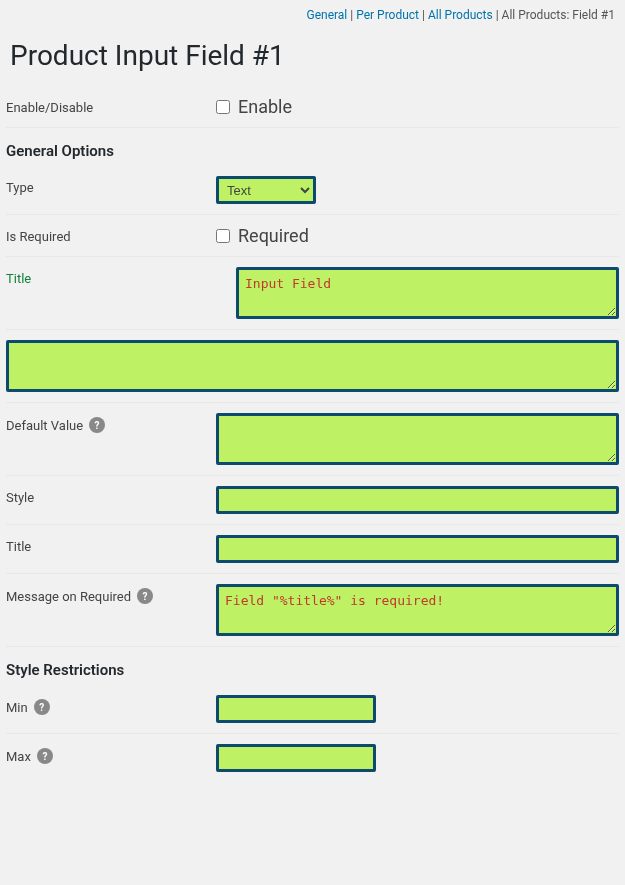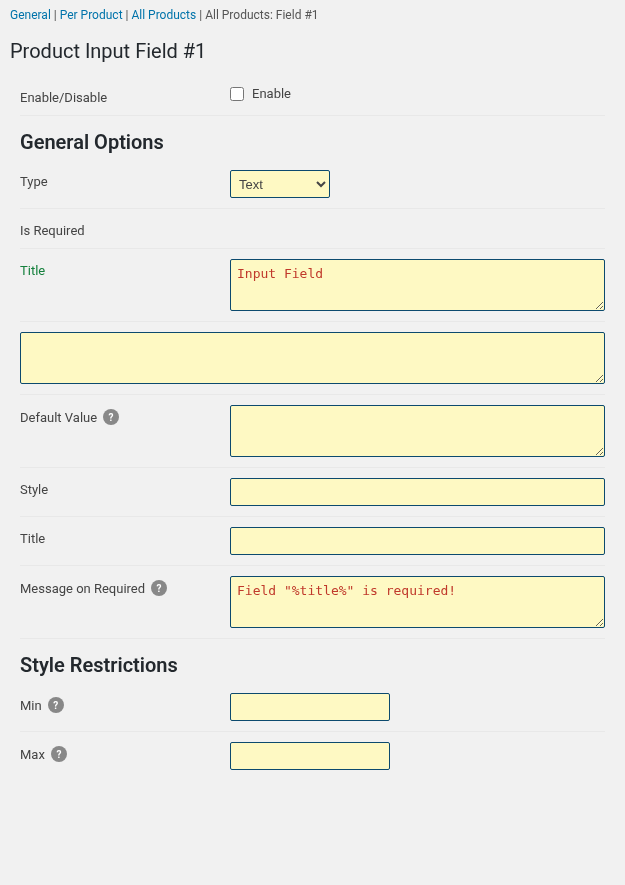--- a/index.html
+++ b/index.html
@@ -9,35 +9,36 @@
       background: #f1f1f1;
       color: #444;
       width: 625px;
       min-height: 885px;
     }
     .breadcrumb {
       padding: 8px 10px;
       font-size: 12px;
       color: #555;
       background: #f1f1f1;
+      text-align: right;
     }
     .breadcrumb a {
       color: #0073aa;
       text-decoration: none;
     }
     .breadcrumb span { color: #555; }
     .page-title {
-      font-size: 20px;
+      font-size: 28px;
       font-weight: 400;
       color: #23282d;
       padding: 8px 10px 12px 10px;
       line-height: 1.3;
     }
     .form-container {
-      padding: 0 20px;
+      padding: 0 6px;
     }
     .section-row {
       display: flex;
       align-items: flex-start;
       padding: 10px 0;
       border-bottom: 1px solid #e8e8e8;
     }
     .section-row:last-child { border-bottom: none; }
     .label-col {
       width: 210px;
@@ -49,31 +50,31 @@
       align-items: center;
       gap: 6px;
     }
     .input-col {
       flex: 1;
       display: flex;
       align-items: center;
       gap: 8px;
     }
     .section-heading {
-      font-size: 20px;
+      font-size: 15px;
       font-weight: 600;
       color: #23282d;
       padding: 14px 0 6px 0;
     }
     input[type="text"],
     input[type="number"],
     textarea,
     select {
-      border: 1px solid #0c4a6e;
-      background: #fef9c3;
+      border: 3px solid #0c4a6e;
+      background: #bef264;
       font-size: 13px;
       color: #444;
       border-radius: 2px;
     }
     input[type="text"],
     input[type="number"] {
       height: 28px;
       padding: 0 6px;
       width: 100%;
     }
@@ -88,40 +89,41 @@
       padding: 0 4px;
       width: 100px;
       appearance: auto;
     }
     input[type="checkbox"] {
       width: 14px;
       height: 14px;
       margin: 0;
     }
     .checkbox-label {
-      font-size: 13px;
+      font-size: 18px;
       color: #444;
     }
     .help-icon {
       display: inline-flex;
       align-items: center;
       justify-content: center;
       width: 16px;
       height: 16px;
       border-radius: 50%;
       background: #888;
       color: #fff;
       font-size: 10px;
       font-weight: bold;
       cursor: pointer;
       flex-shrink: 0;
     }
     textarea.title-input {
       color: #c0392b;
       min-height: 52px;
+      margin-left: 20px;
     }
     textarea.message-input {
       color: #c0392b;
       min-height: 52px;
     }
   </style>
 </head>
 <body>
 
 <div class="breadcrumb">
@@ -163,20 +165,24 @@
         <option>Radio</option>
         <option>Date</option>
       </select>
     </div>
   </div>
 
   <div class="section-row">
     <div class="label-col">
       <span>Is Required</span>
     </div>
+    <div class="input-col">
+      <input type="checkbox" id="required-cb" style="">
+      <label for="required-cb" class="checkbox-label">Required</label>
+    </div>
   </div>
 
   <div class="section-row">
     <div class="label-col">
       <span style="color:#15803d;">Title</span>
     </div>
     <div class="input-col">
       <textarea class="title-input" style="color: rgb(192, 57, 43); min-height: 52px;">Input Field</textarea>
     </div>
   </div>

